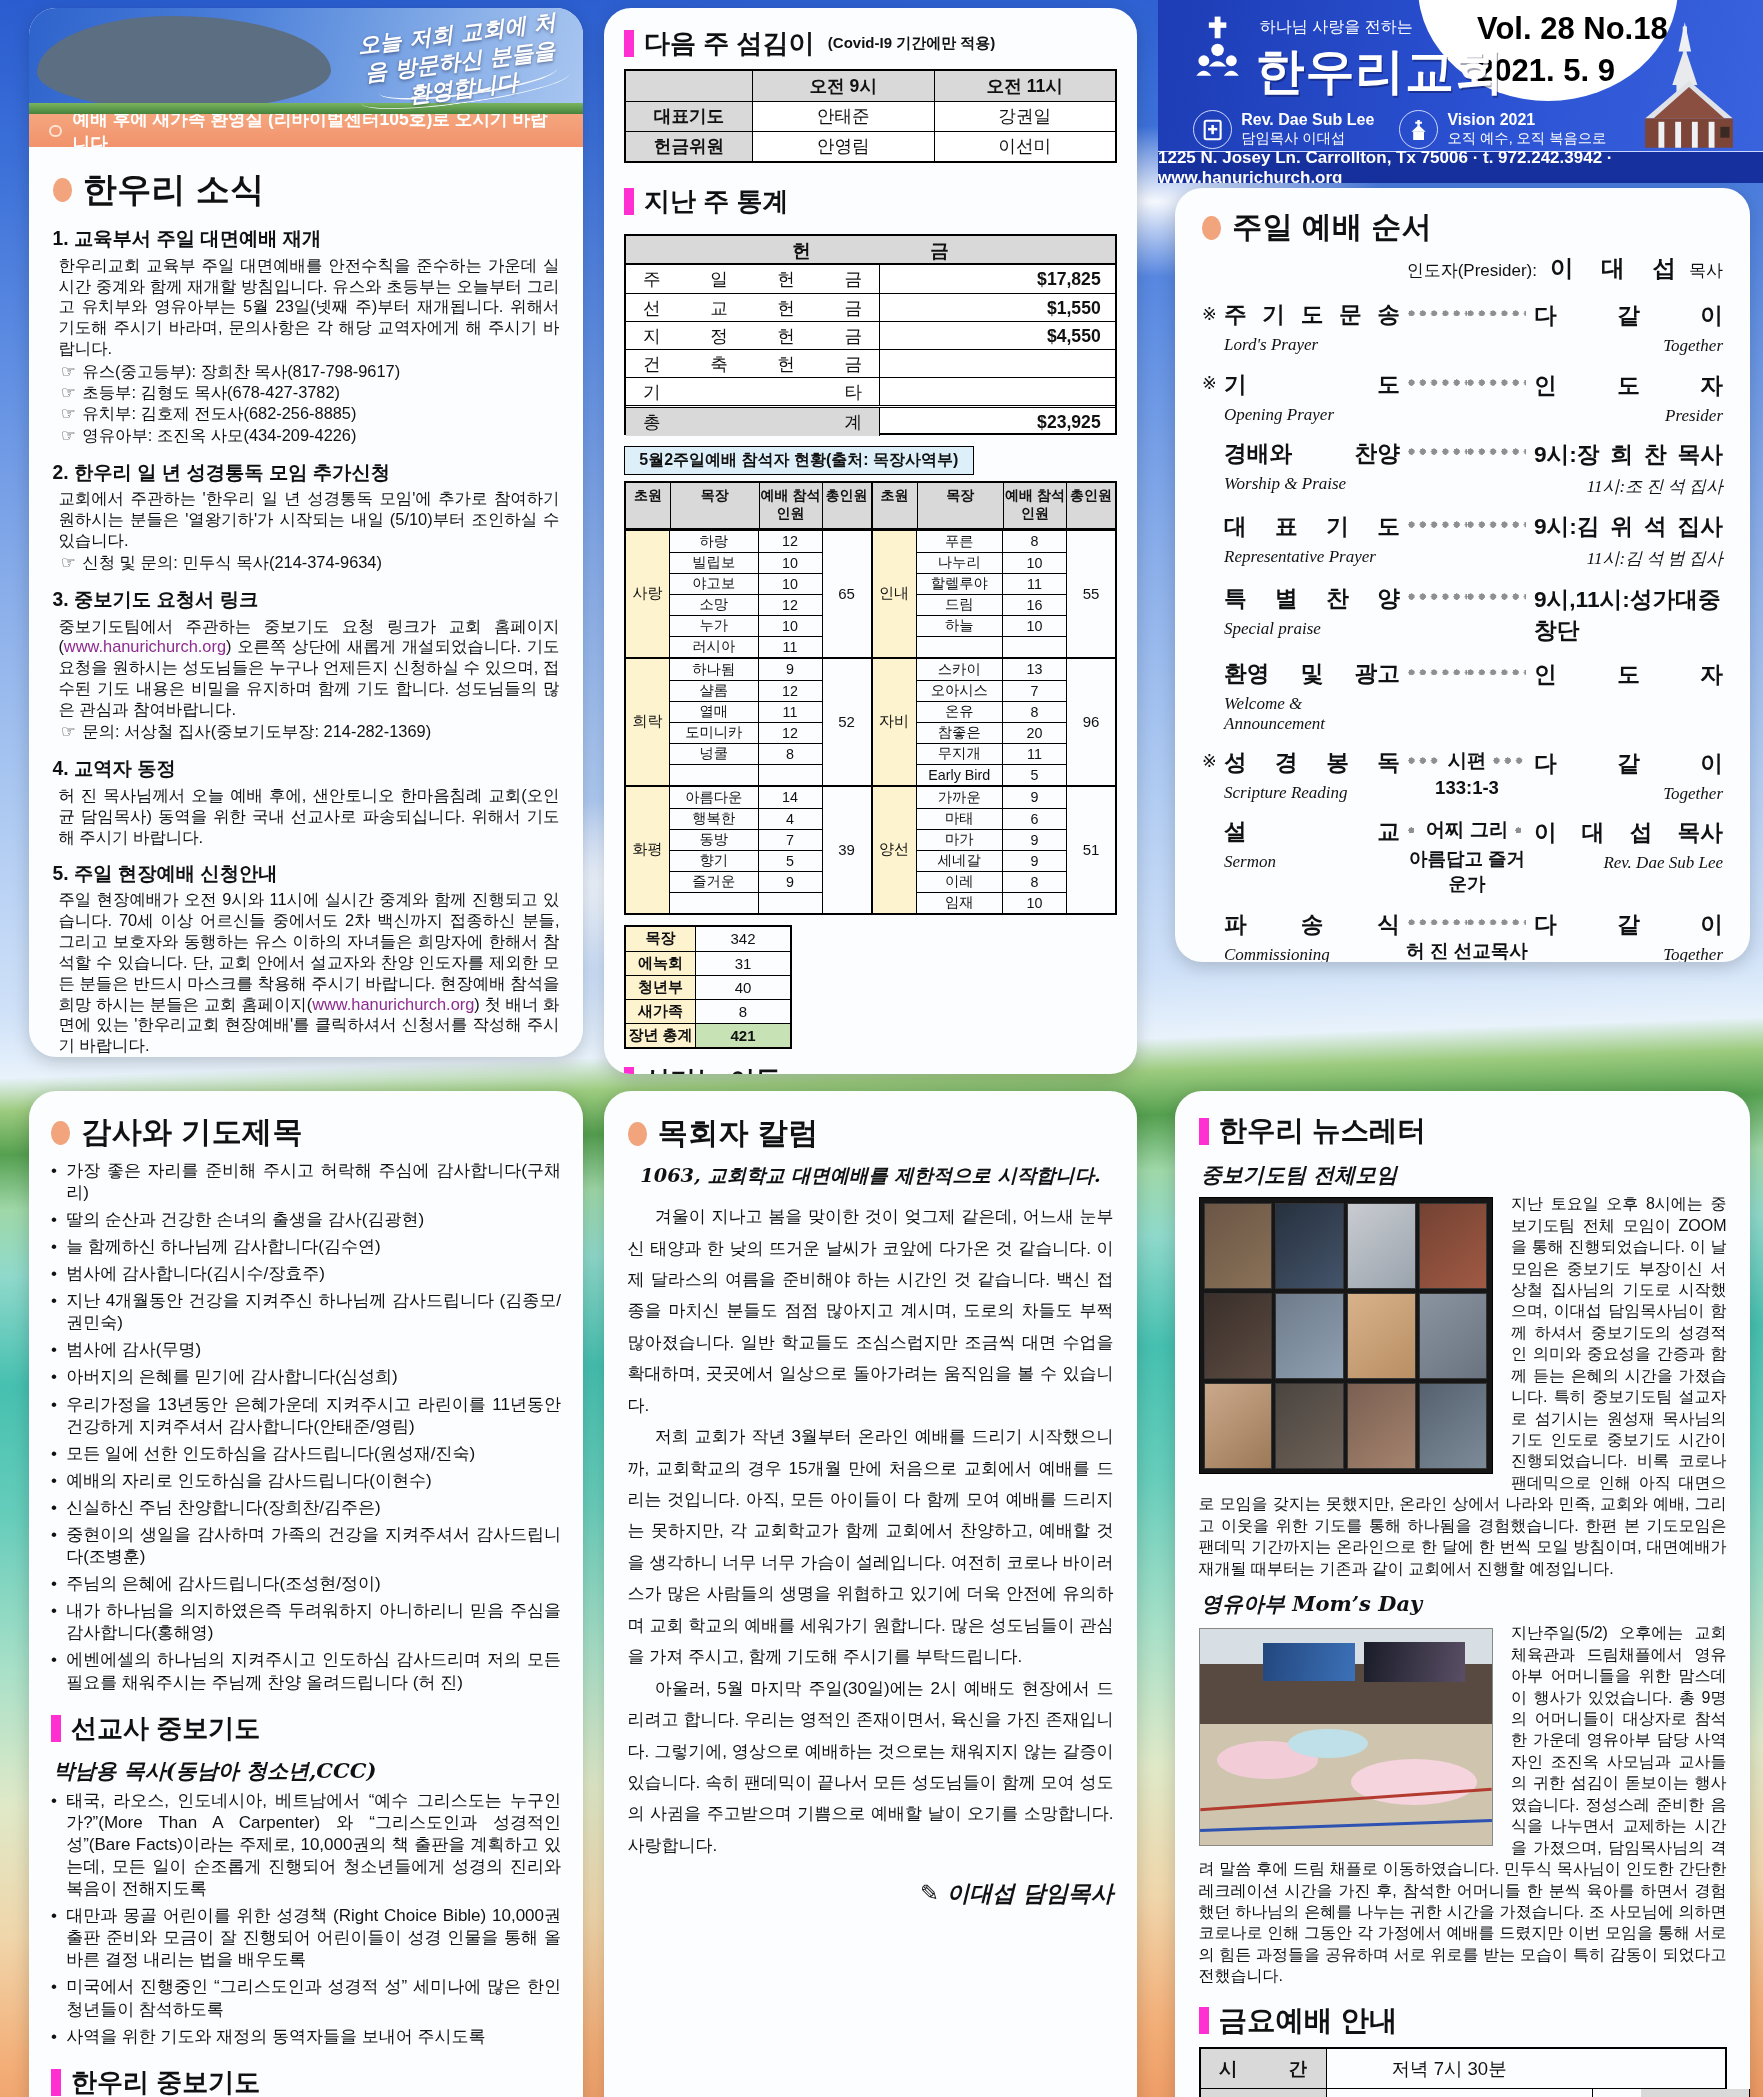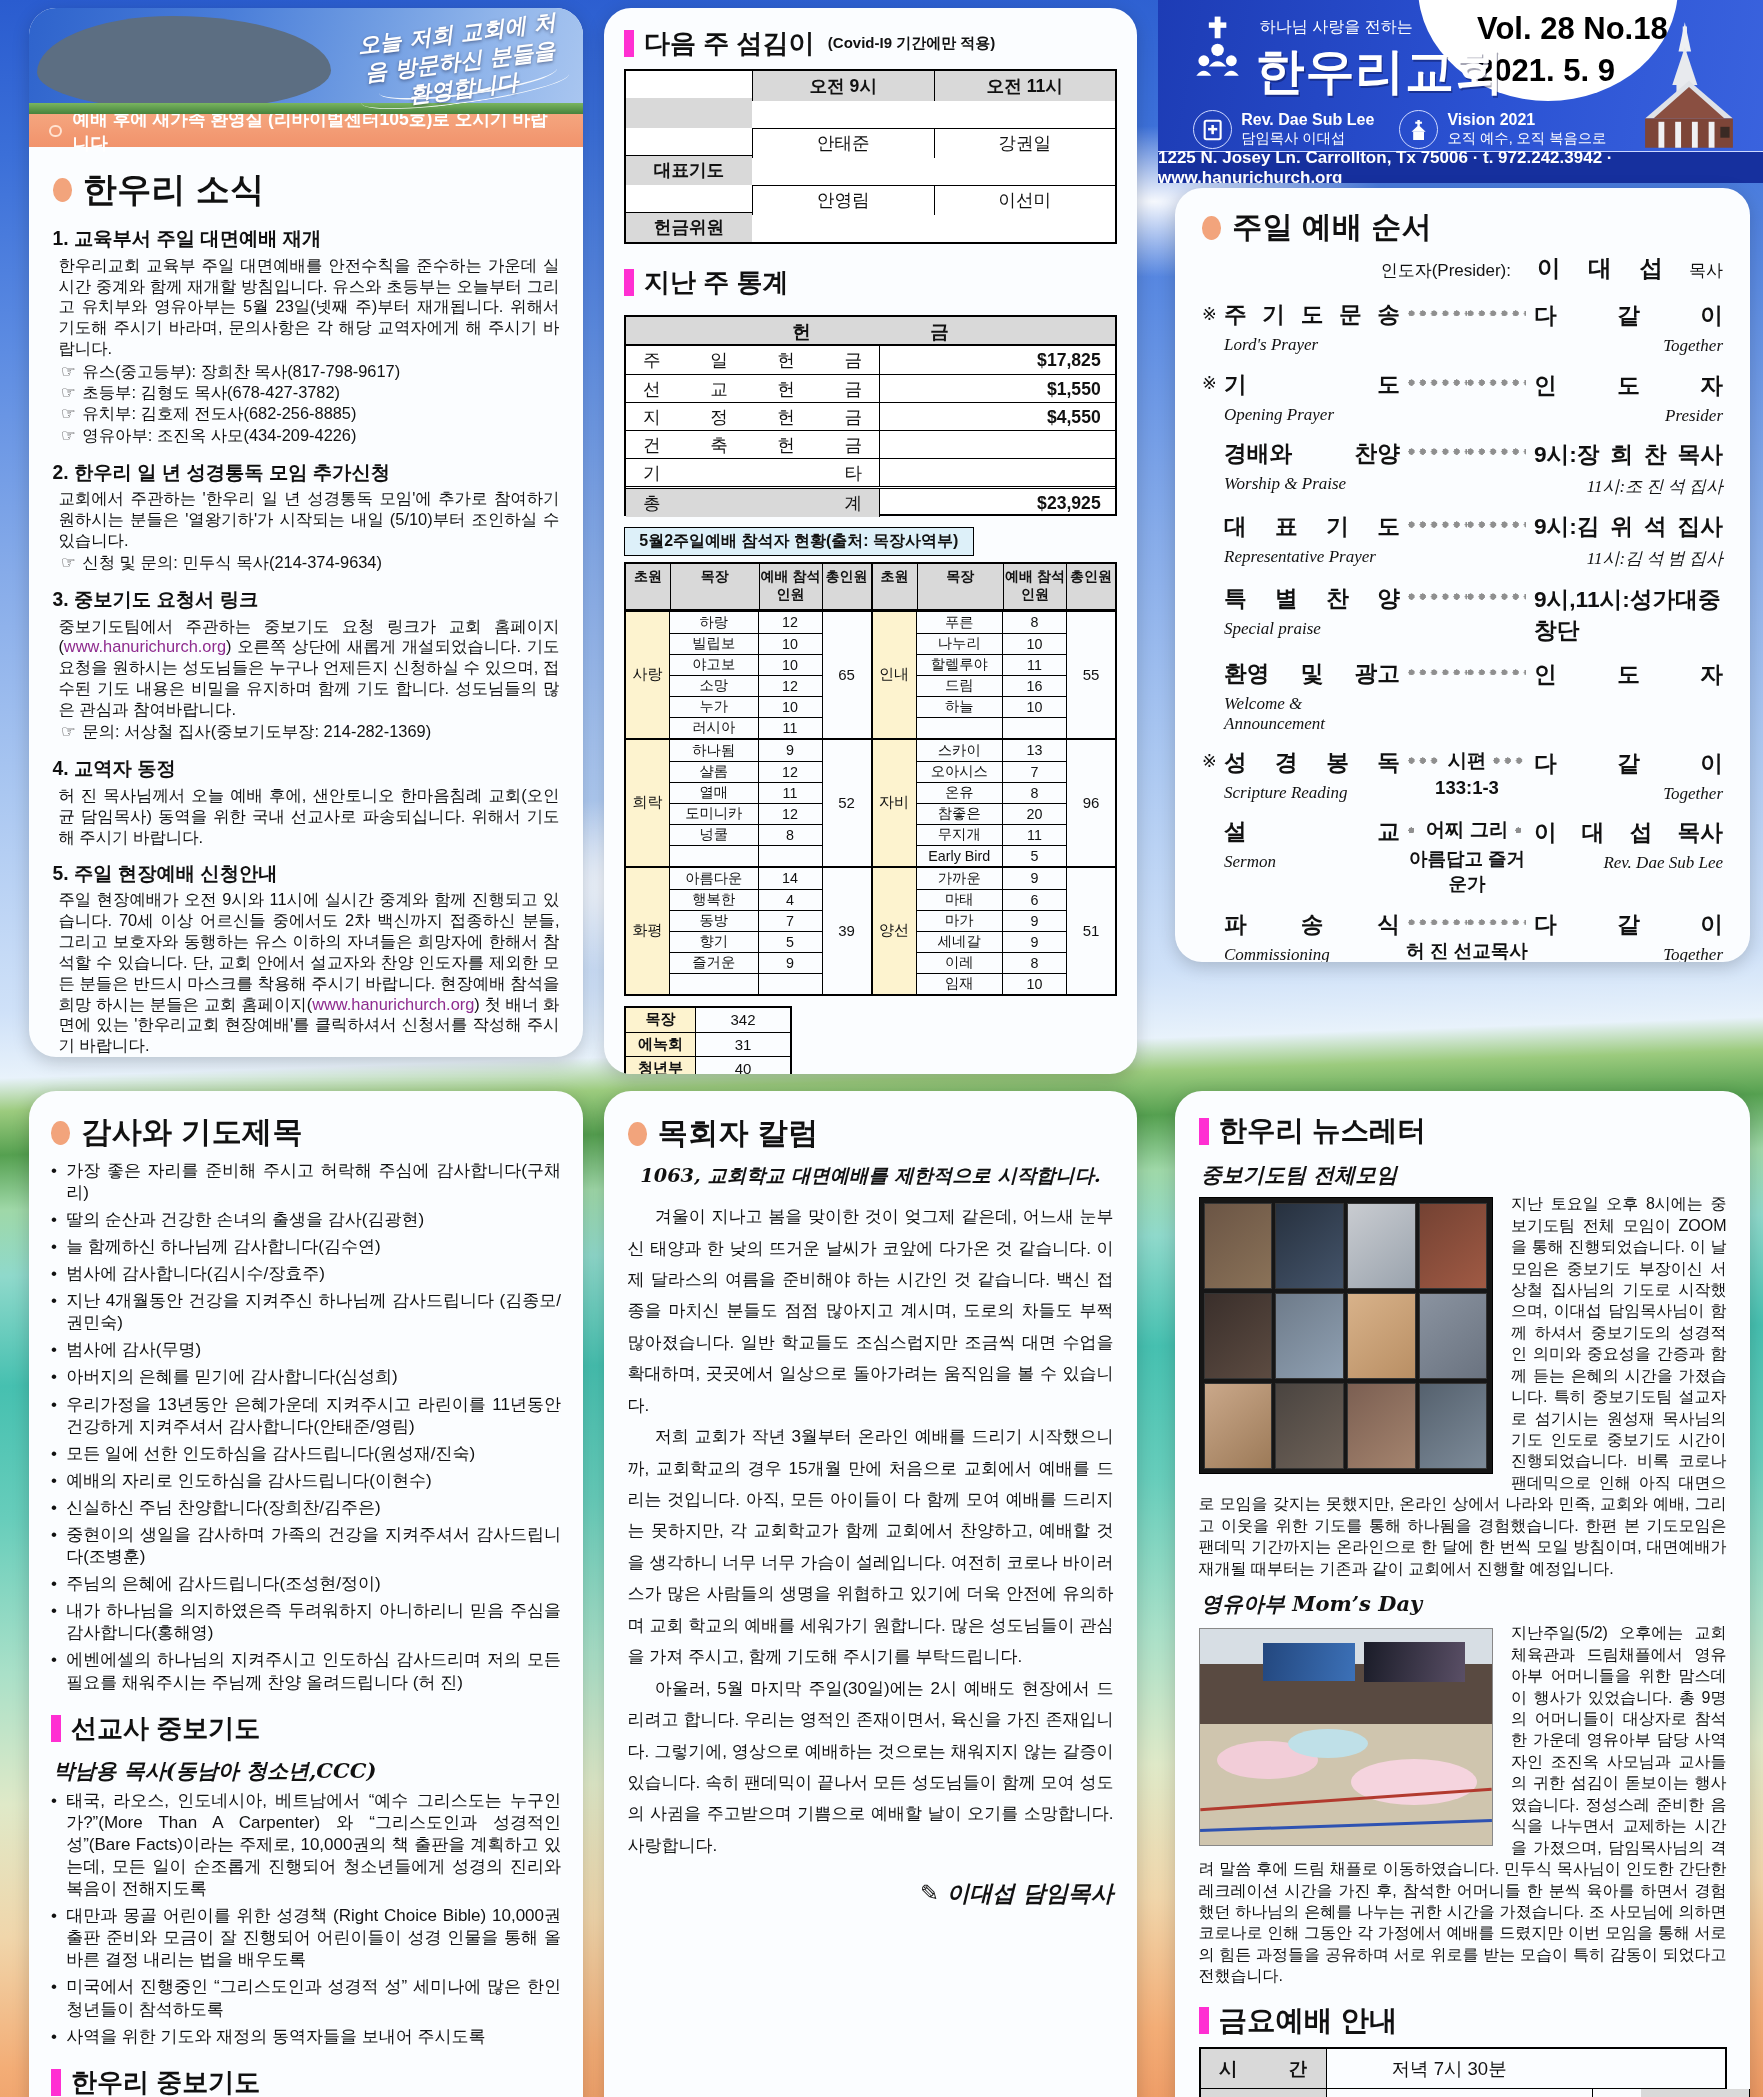--- a/index.html
+++ b/index.html
@@ -44,21 +44,21 @@
 .n-link{color:#8e2b8e;}
 .n-subs{margin-top:1.7px;}
 .n-sub{font-size:16.4px;line-height:1.3;padding-left:8.4px;display:flex;gap:6.7px;}
 .handicon{flex:none;}
 
 .tbl{border:2.5px solid #000;background:#fff;}
 .row2{display:grid;}
 
 .sv3{grid-template-columns:126px 1fr 1fr;}
 .sv3>div{border-top:1.3px solid #000;border-left:1.3px solid #000;font-size:17.6px;display:flex;align-items:center;justify-content:center;height:30px;}
-.sv3>div:nth-child(3n+1){border-left:none;background:#d9d9d9;font-weight:bold;margin-top:27px;}
+.sv3>div:nth-child(3n+1){border-left:none;background:#d9d9d9;font-weight:bold;}
 .sv3.hd>div{background:#d9d9d9;font-weight:bold;border-top:none;}
 
 .st-title{background:#d9d9d9;border-bottom:2.1px solid #000;font-size:18.5px;font-weight:bold;height:29px;line-height:29px;padding:0 34%;}
 .st-row{display:grid;grid-template-columns:1fr 235px;border-top:1.3px solid #000;height:28px;font-size:17.6px;}
 .st-row:first-of-type{border-top:none;}
 .st-label{padding:0 17px;line-height:28px;border-right:1.3px solid #000;}
 .st-val{text-align:right;padding:0 14.3px;line-height:28px;font-weight:bold;}
 .st-total{border-top:3.8px double #000;}
 .st-total .st-label{background:#d9d9d9;}
 
@@ -92,21 +92,21 @@
 .m-slogan{font-size:16px;margin:2.5px 0 1.7px 4.2px;}
 .m-name{font-size:49px;font-weight:bold;letter-spacing:0.8px;text-shadow:1.3px 1.7px 0 rgba(0,0,40,.35);}
 .m-badges{position:absolute;left:35px;top:110px;display:flex;gap:25px;}
 .badge{display:flex;gap:9.2px;align-items:center;}
 .b-circ{width:39px;height:39px;border:1.7px solid #cfd9ff;border-radius:50%;display:flex;align-items:center;justify-content:center;flex:none;}
 .b-t1{font-size:16px;font-weight:bold;}
 .b-t2{font-size:14.3px;}
 .m-addr{position:absolute;left:0;bottom:0;width:100%;height:32px;background:#16309e;border-top:1.7px solid #cdd8ff;display:flex;align-items:center;justify-content:center;font-size:17px;font-weight:bold;}
 .m-church{position:absolute;right:5.9px;bottom:34px;}
 
-.presider{display:flex;justify-content:flex-end;align-items:baseline;gap:26px;margin:4.2px 0 15px 0;}
+.presider{display:flex;justify-content:flex-end;align-items:baseline;gap:13px;margin:4.2px 0 15px 0;}
 .presider .lab{font-size:17px;}
 .presider .nm{font-size:23.5px;font-weight:bold;width:126px;}
 .presider .sfx{font-size:17px;}
 .w-item{display:grid;grid-template-columns:22px 176px 1fr 189px;margin-bottom:12.6px;align-items:start;}
 .w-star{font-size:17.6px;padding-top:4.2px;}
 .w-kr{font-size:22.7px;font-weight:bold;}
 .w-en{font-size:17px;font-family:"Liberation Serif","DejaVu Serif",serif;font-style:italic;margin-top:5px;}
 .w-m1{display:flex;align-items:center;min-height:27px;padding:0 7.6px;}
 .dots{flex:1;height:6.7px;background-image:radial-gradient(circle at 3.4px 3.4px,#8f8f8f 2.9px,rgba(0,0,0,0) 3.1px);background-size:11.3px 6.7px;background-repeat:repeat-x;background-position:left center;}
 .w-mid1{font-size:19.3px;font-weight:bold;padding:0 6.7px;}

